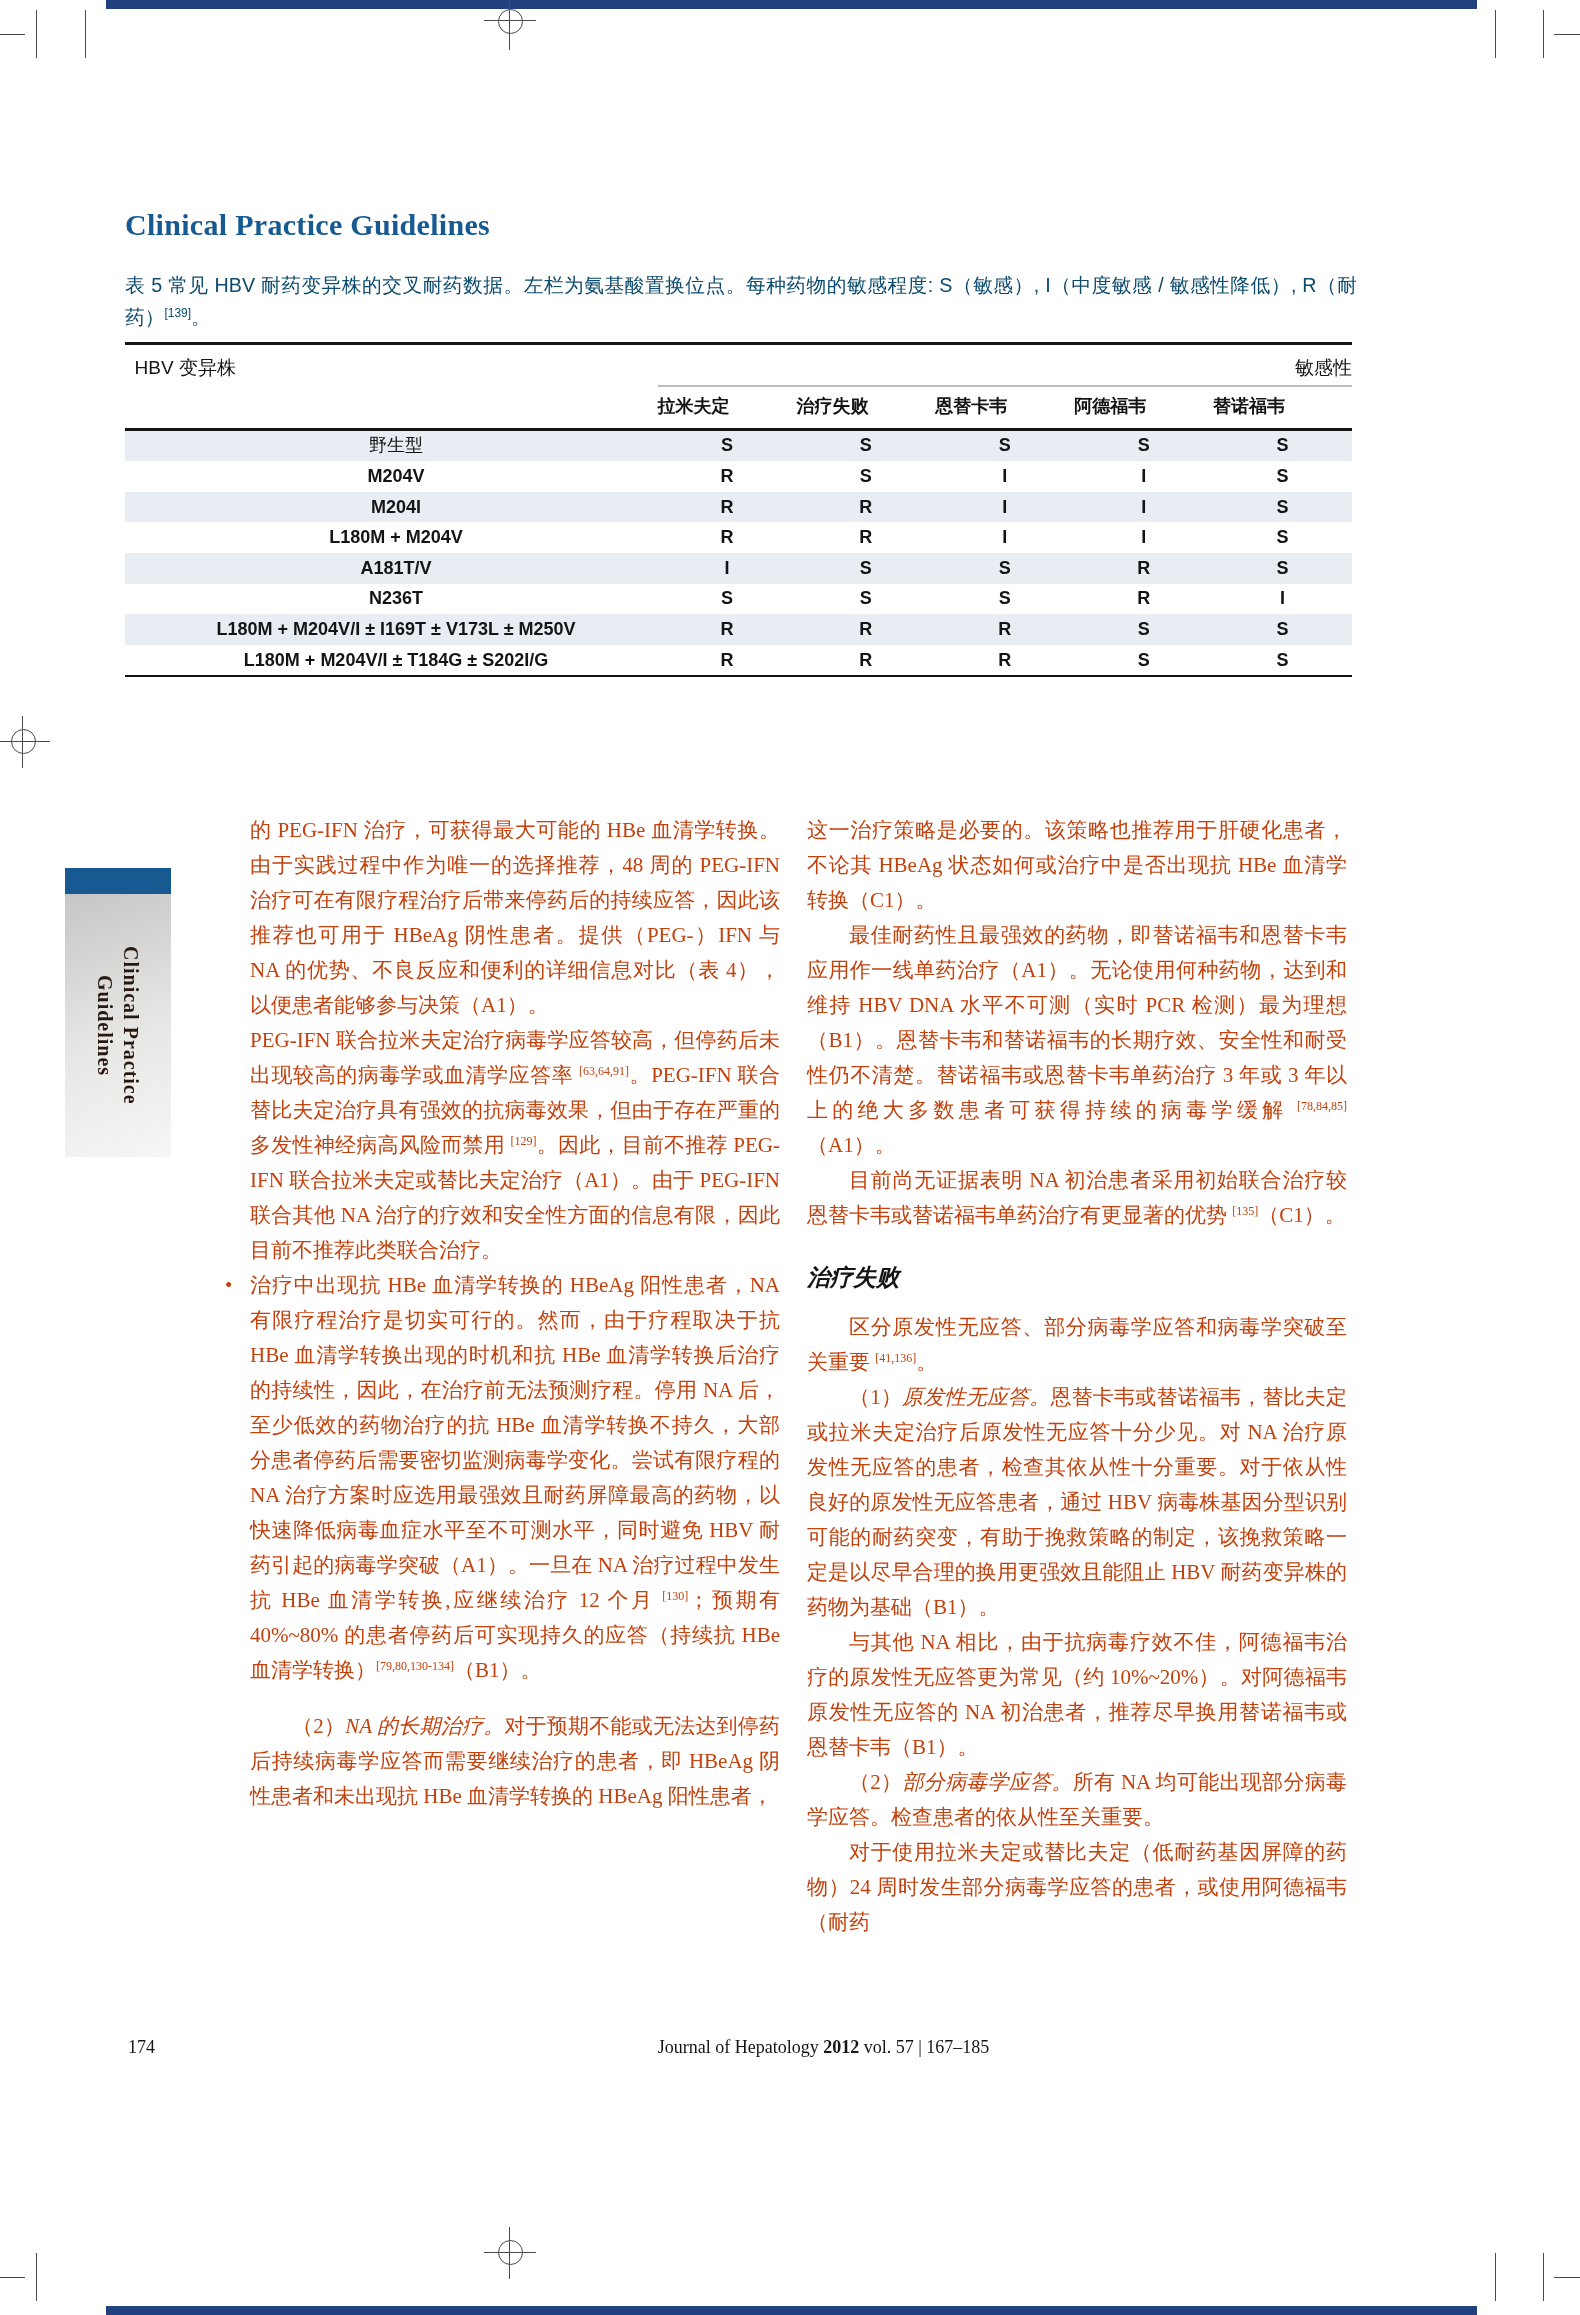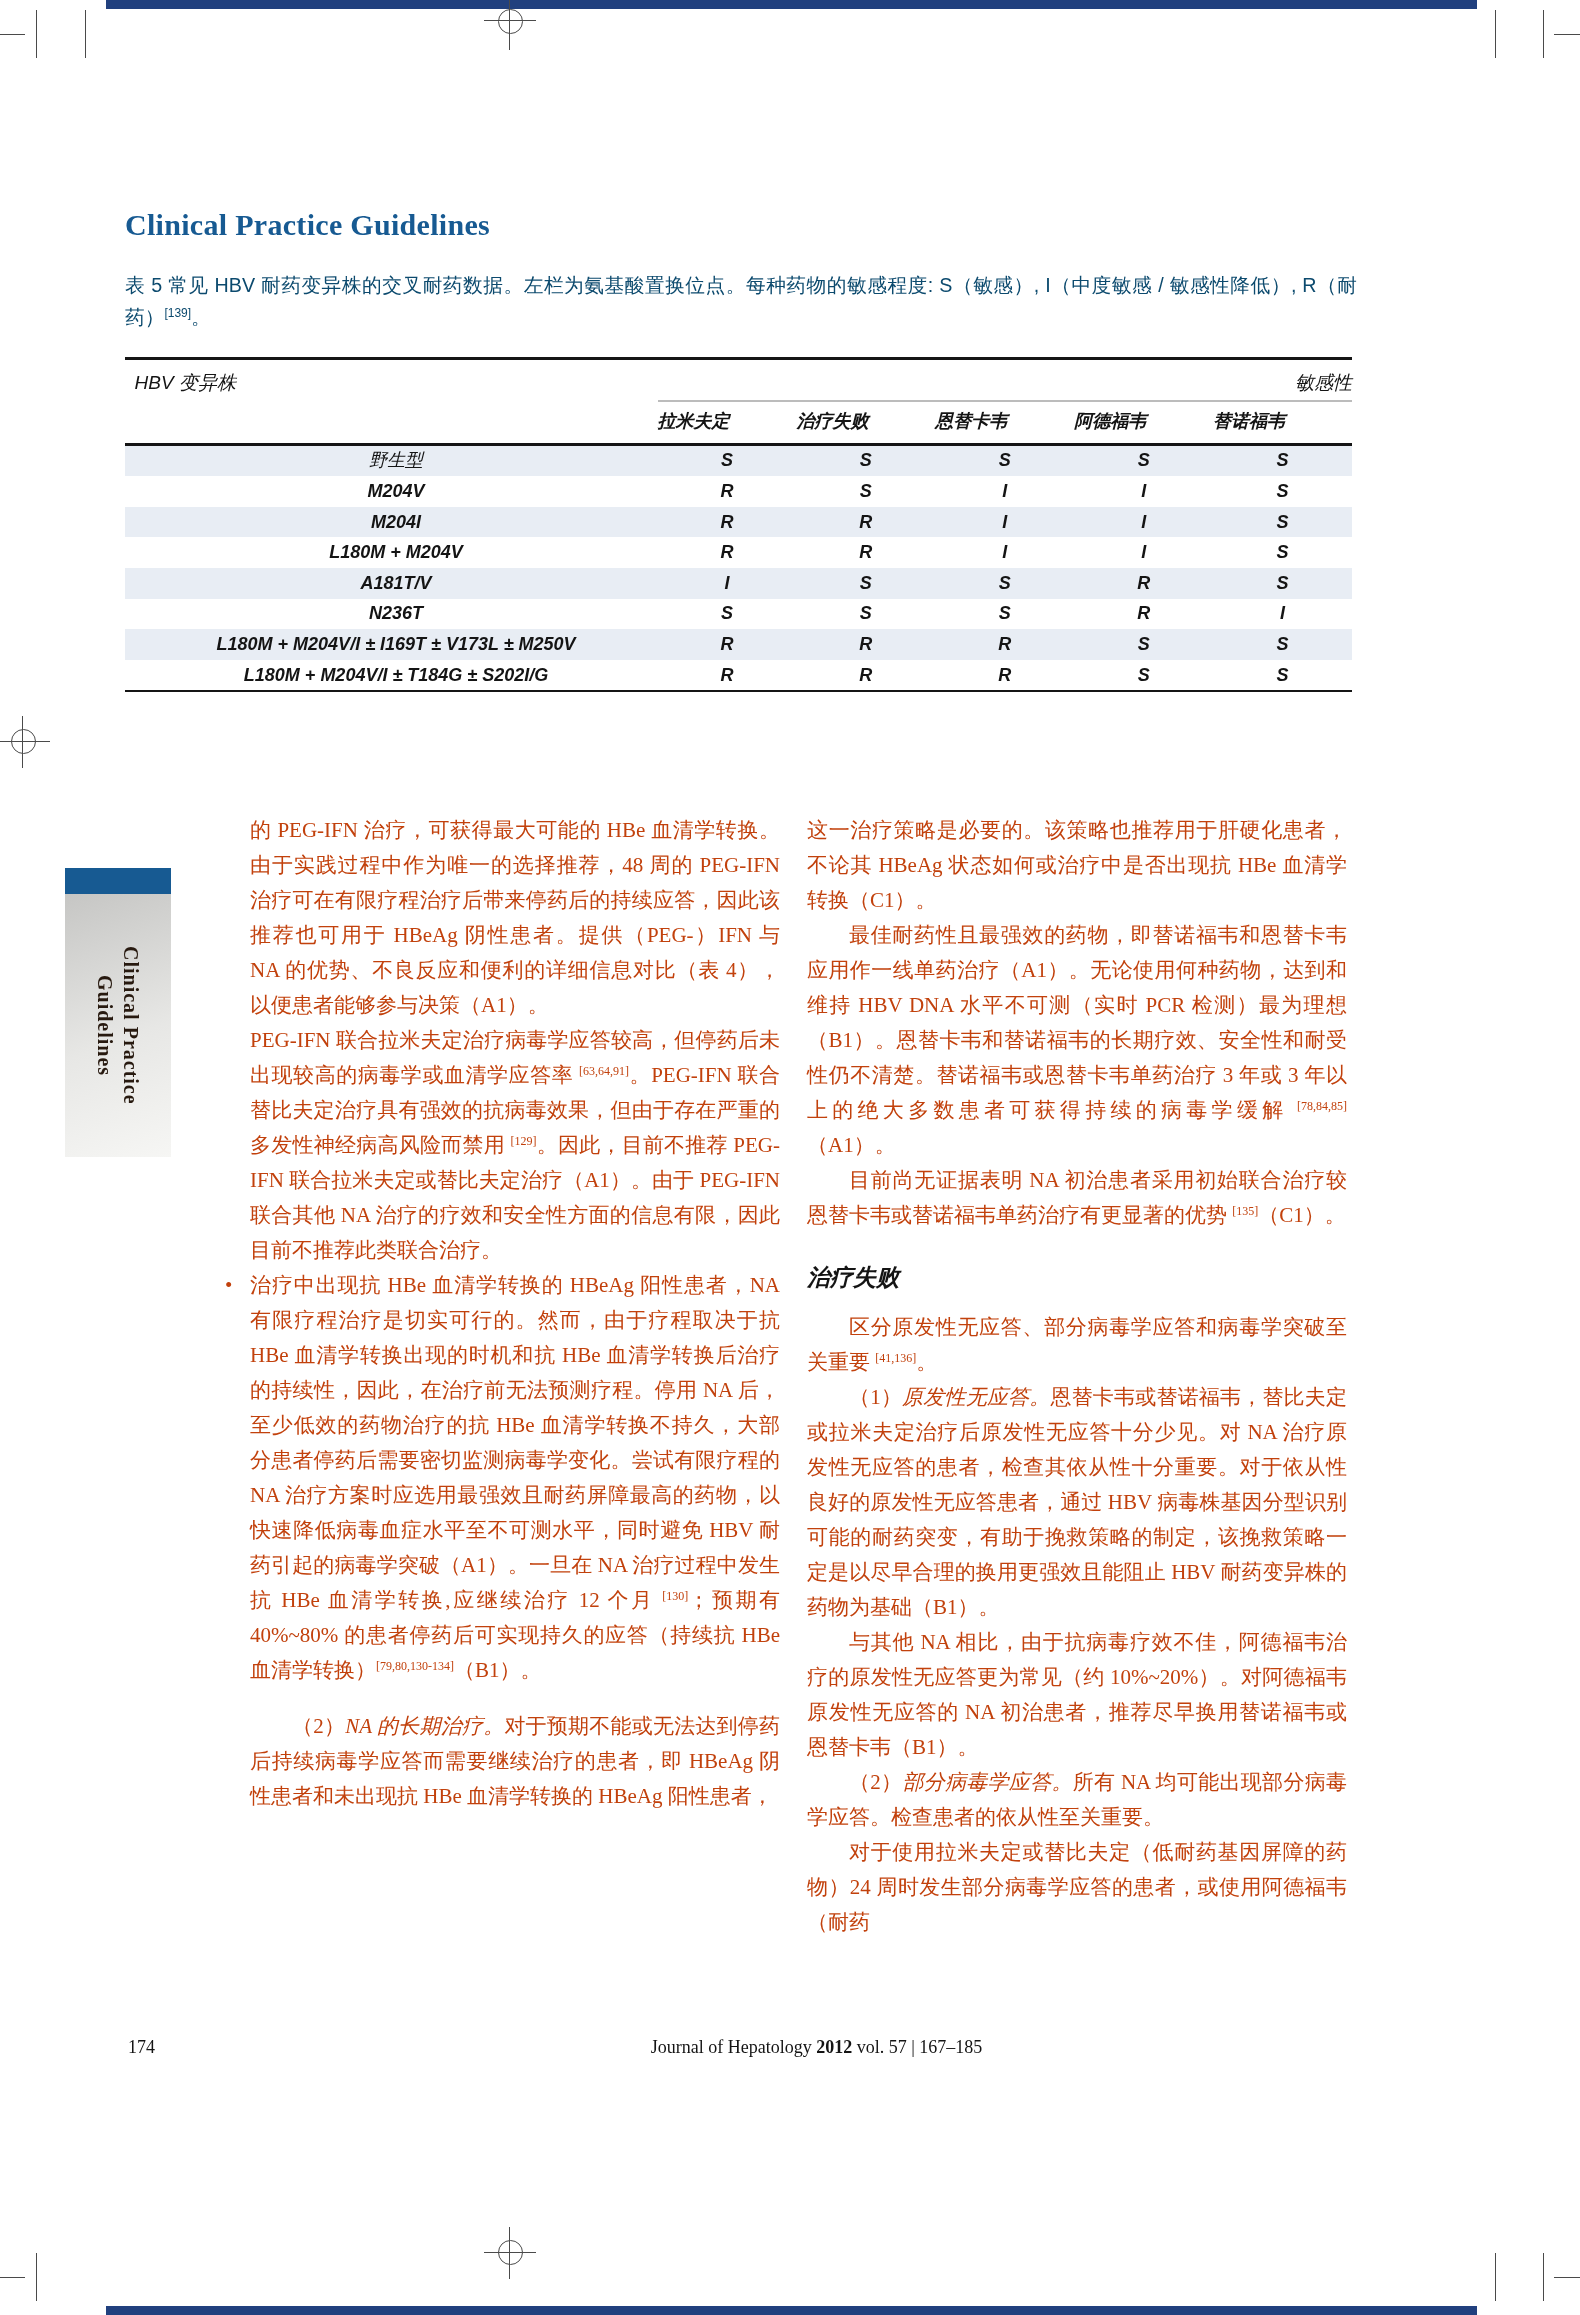--- a/index.html
+++ b/index.html
@@ -38,26 +38,25 @@
     font-size:30px;font-weight:bold;color:#175a92;letter-spacing:0.3px;
   }
   .caption{
     position:absolute;left:125px;top:269px;width:1232px;
     font-family:"Liberation Sans","DejaVu Sans",sans-serif;
     font-size:19.7px;line-height:32px;text-align:justify;color:#0c4a6e;
   }
   .caption sup,.ref{font-size:12px;vertical-align:6.7px;line-height:0;}
   
   .res-table{
-    position:absolute;left:125px;top:357px;width:1227px;
+    position:absolute;left:125px;top:342px;width:1227px;
     border-collapse:collapse;
     font-family:"Liberation Sans","DejaVu Sans",sans-serif;
     border-top:3.4px solid #151515;
     border-bottom:2.9px solid #151515;
-    font-style:italic;
   }
   .res-table th{font-weight:normal;text-align:left;font-size:19px;}
   .res-table th.variant-head{vertical-align:top;padding:9.6px 0 0 9.6px;}
   .res-table th.group-head{text-align:right;padding:9.6px 0 4.8px;border-bottom:2.4px solid #bcbcbc;}
   .res-table th.drug-head{font-weight:bold;font-size:18px;padding:6.7px 0 9.6px;}
   .res-table thead{border-bottom:3.4px solid #151515;}
   .res-table td{font-size:18px;padding:3.8px 0;line-height:23px;font-weight:bold;text-align:center;}
   .res-table td.variant{padding-left:9.6px;}
   .res-table td.variant.reg{font-weight:normal;}
   .res-table tr.shaded{background:#e8edf4;}
@@ -73,21 +72,21 @@
   .bullet-mark{position:absolute;left:-25px;top:0;}
   .col-left{left:250px;top:813px;width:530px;}
   .col-right{left:807px;top:813px;width:540px;}
   .sec-heading{
     font-family:"Liberation Sans","DejaVu Sans",sans-serif;
     font-size:23px;font-weight:bold;font-style:italic;
     margin:29px 0 17.3px;color:#141414;
   }
   
   .footer-page{position:absolute;left:128px;top:2037px;font-size:18px;}
-  .footer-journal{position:absolute;left:336px;top:2037px;width:961px;text-align:center;font-size:18px;}
+  .footer-journal{position:absolute;left:343px;top:2037px;width:961px;text-align:center;font-size:18px;}
   .footer-journal b{font-weight:bold;}
 </style>
 </head>
 <body>
 
 <div class="bar top"></div>
 <div class="bar bottom"></div>
 
 <div class="mark" style="left:36px;top:9.6px;width:1.4px;height:48px;"></div>
 <div class="mark" style="left:85px;top:9.6px;width:1.4px;height:48px;"></div>

